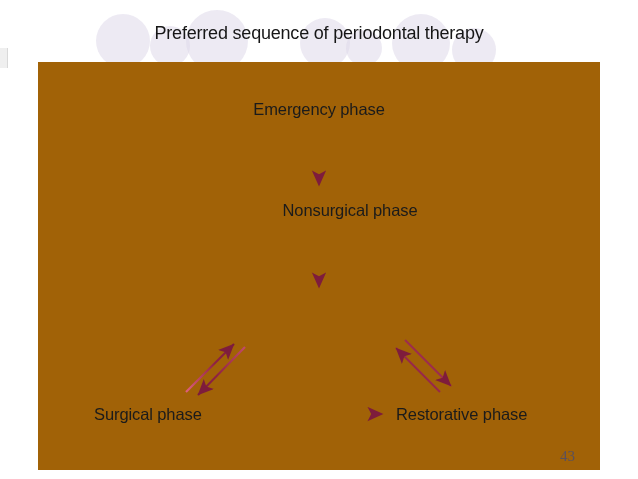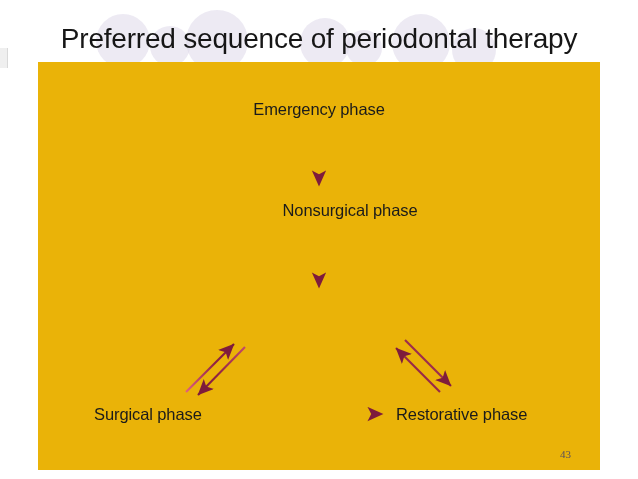--- a/index.html
+++ b/index.html
@@ -31,21 +31,21 @@
     background: #ded8ea;
     opacity: .55;
     pointer-events: none;
   }
   #slide-title {
     position: absolute;
     left: 0;
     top: 23px;
     width: 638px;
     text-align: center;
-    font-size: 28px;
+    font-size: 18px;
     font-weight: 400;
     letter-spacing: -0.2px;
     color: #161616;
     white-space: nowrap;
   }
 
   
   #edge-artifact {
     position: absolute;
     left: 0;
@@ -56,21 +56,21 @@
     border-right: 1px solid #d9d9d9;
   }
 
   
   #figure-panel {
     position: absolute;
     left: 38px;
     top: 62px;
     width: 562px;
     height: 408px;
-    background: #eab308;
+    background: #a16207;
   }
 
   #diagram-svg {
     position: absolute;
     left: 0;
     top: 0;
     width: 562px;
     height: 408px;
     display: block;
   }
@@ -88,21 +88,21 @@
   #node-emergency   { left: 0; top: 38px;  width: 562px; text-align: center; }
   #node-nonsurgical { left: 0; top: 139px; width: 624px; text-align: center; }
   #node-maintenance { left: 0; top: 241px; width: 562px; text-align: center; }
   #node-surgical    { left: 56px;  top: 343px; }
   #node-restorative { left: 358px; top: 343px; }
 
   #page-number {
     position: absolute;
     left: 560px;
     top: 448px;
-    font-size: 11px;
+    font-size: 15px;
     color: #59505e;
     font-family: "Liberation Serif", serif;
   }
 </style>
 </head>
 <body>
 
 <div id="slide-title-bar">
   <div class="title-deco" style="left:96px;  top:14px; width:54px; height:54px;"></div>
   <div class="title-deco" style="left:150px; top:26px; width:40px; height:40px;"></div>

